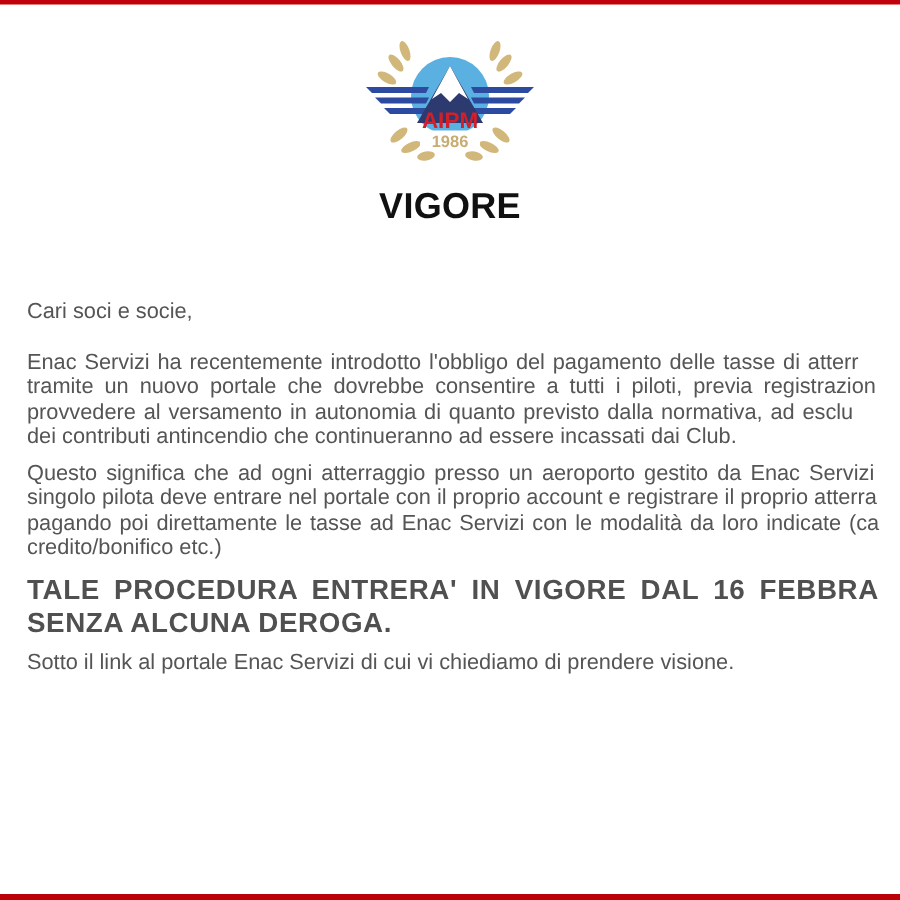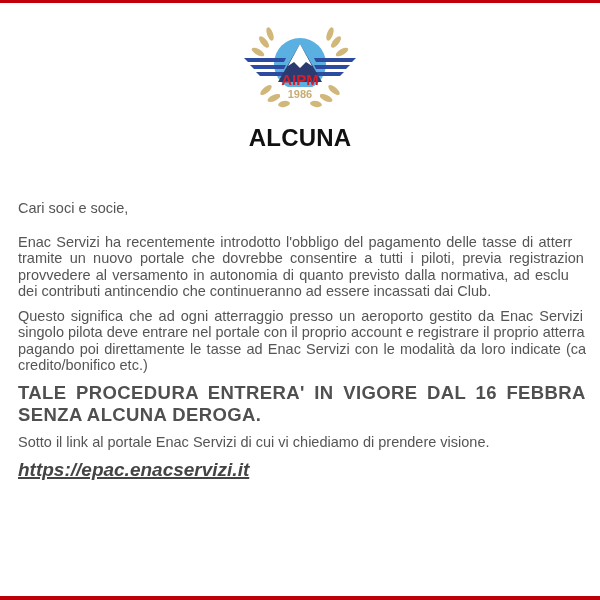--- a/index.html
+++ b/index.html
@@ -71,21 +71,21 @@
     <polygon points="36,62 58,24 80,62" fill="#2c3a70"></polygon>
     <polygon points="46,46 58,24 70,46 64,42 58,48 52,42" fill="#ffffff"></polygon>
 
     <text x="58" y="65" text-anchor="middle" font-family="Liberation Sans, sans-serif" font-weight="bold" font-size="15" fill="#d21f2a">AIPM</text>
 
     <rect x="38" y="67" width="40" height="13" fill="#ffffff"></rect>
     <text x="58" y="78" text-anchor="middle" font-family="Liberation Sans, sans-serif" font-weight="bold" font-size="11" fill="#c8ad73">1986</text>
   </svg>
 </div>
 
-<div class="title">ALCUNA</div>
+<div class="title">VIGORE</div>
 
 <div class="content">
   <p class="greet">Cari soci e socie,</p>
 
   <div class="para">
     <p class="just">Enac Servizi ha recentemente introdotto l'obbligo del pagamento delle tasse di atterr</p>
     <p class="just" style="word-spacing:3.3px">tramite un nuovo portale che dovrebbe consentire a tutti i piloti, previa registrazion</p>
     <p class="just">provvedere al versamento in autonomia di quanto previsto dalla normativa, ad esclu</p>
     <p>dei contributi antincendio che continueranno ad essere incassati dai Club.</p>
   </div>
@@ -97,16 +97,15 @@
     <p>credito/bonifico etc.)</p>
   </div>
 
   <div>
     <p class="warn">TALE PROCEDURA ENTRERA' IN VIGORE DAL 16 FEBBRA</p>
     <p class="warn" style="margin-top:0 !important;word-spacing:0;">SENZA ALCUNA DEROGA.</p>
   </div>
 
   <p class="note">Sotto il link al portale Enac Servizi di cui vi chiediamo di prendere visione.</p>
 
-  <a class="link">https://epac.enacservizi.it</a>
 </div>
 
 <div class="bar-bottom"></div>
 
 </body></html>

